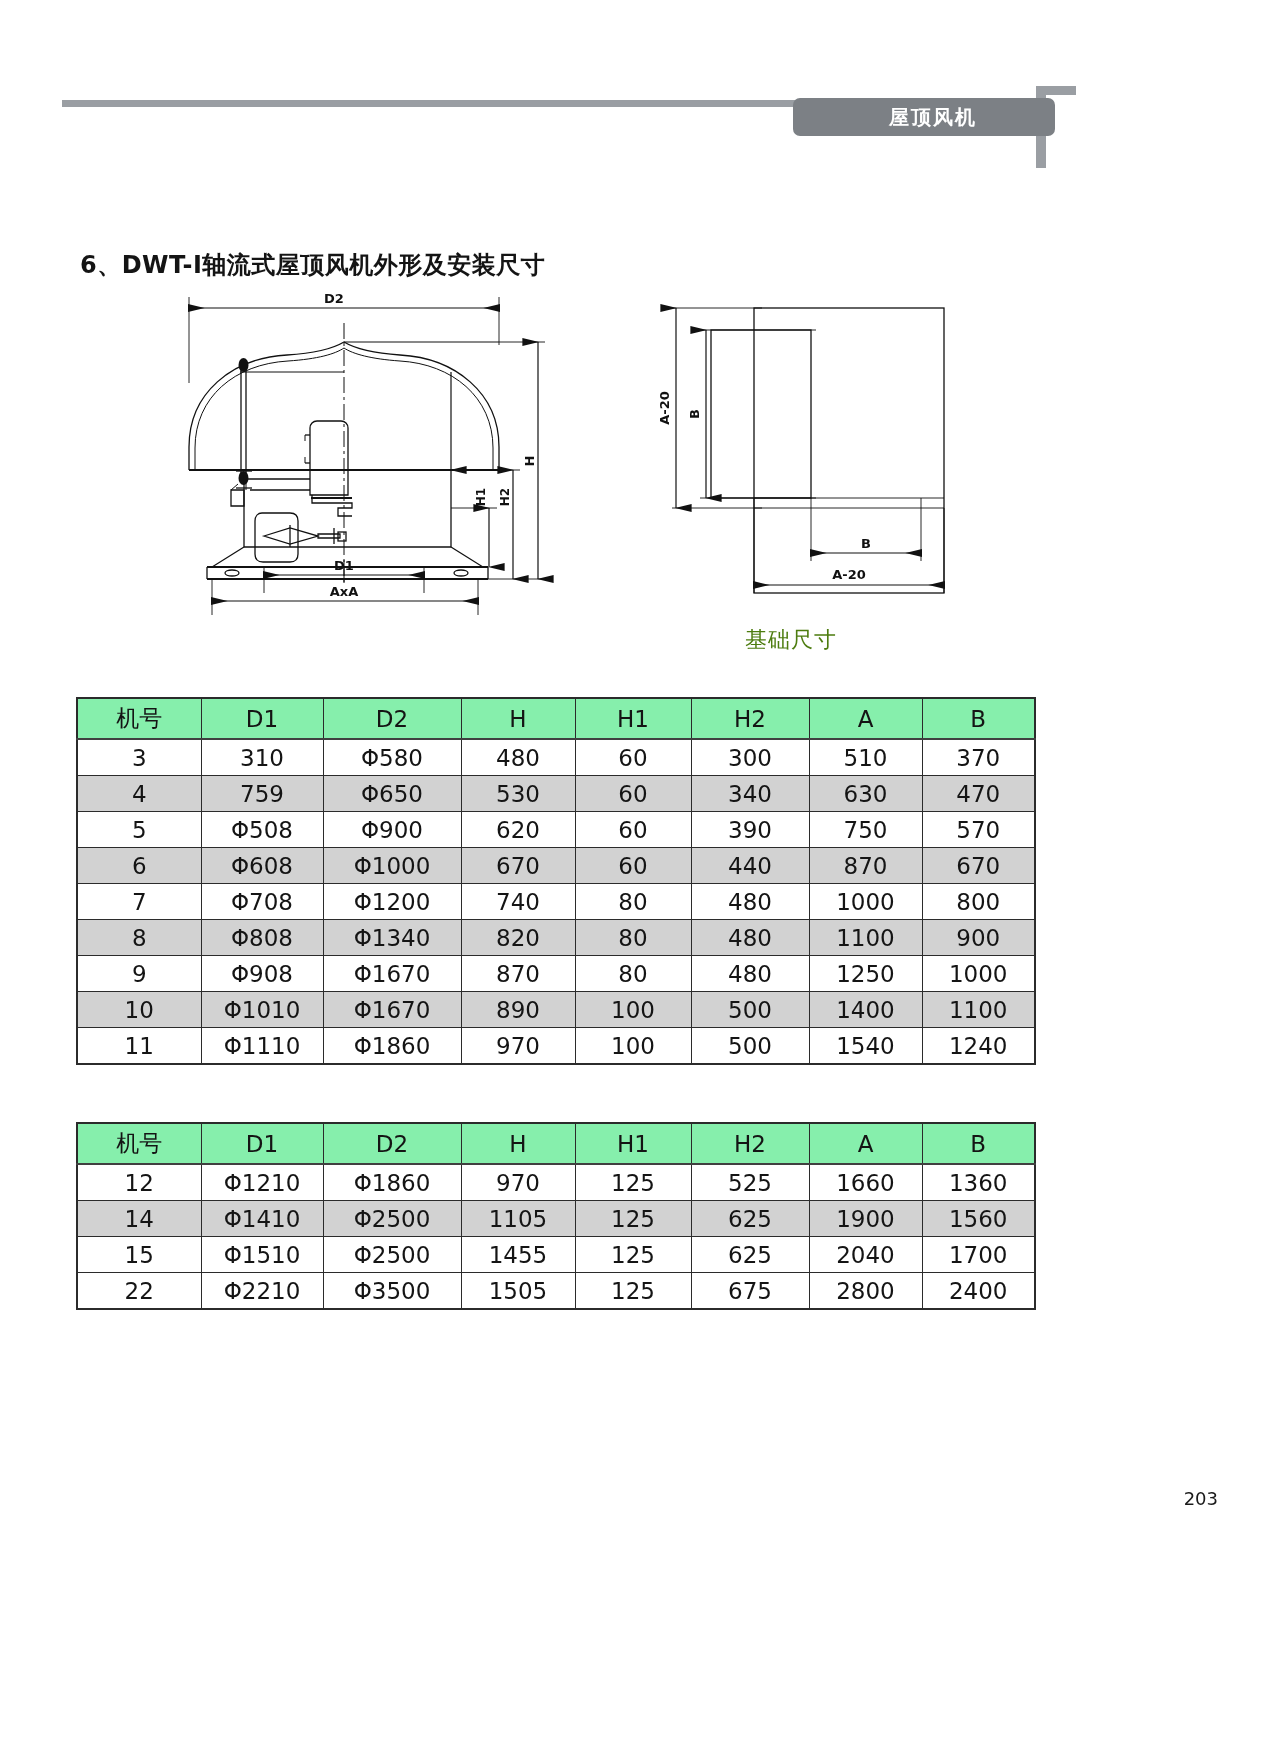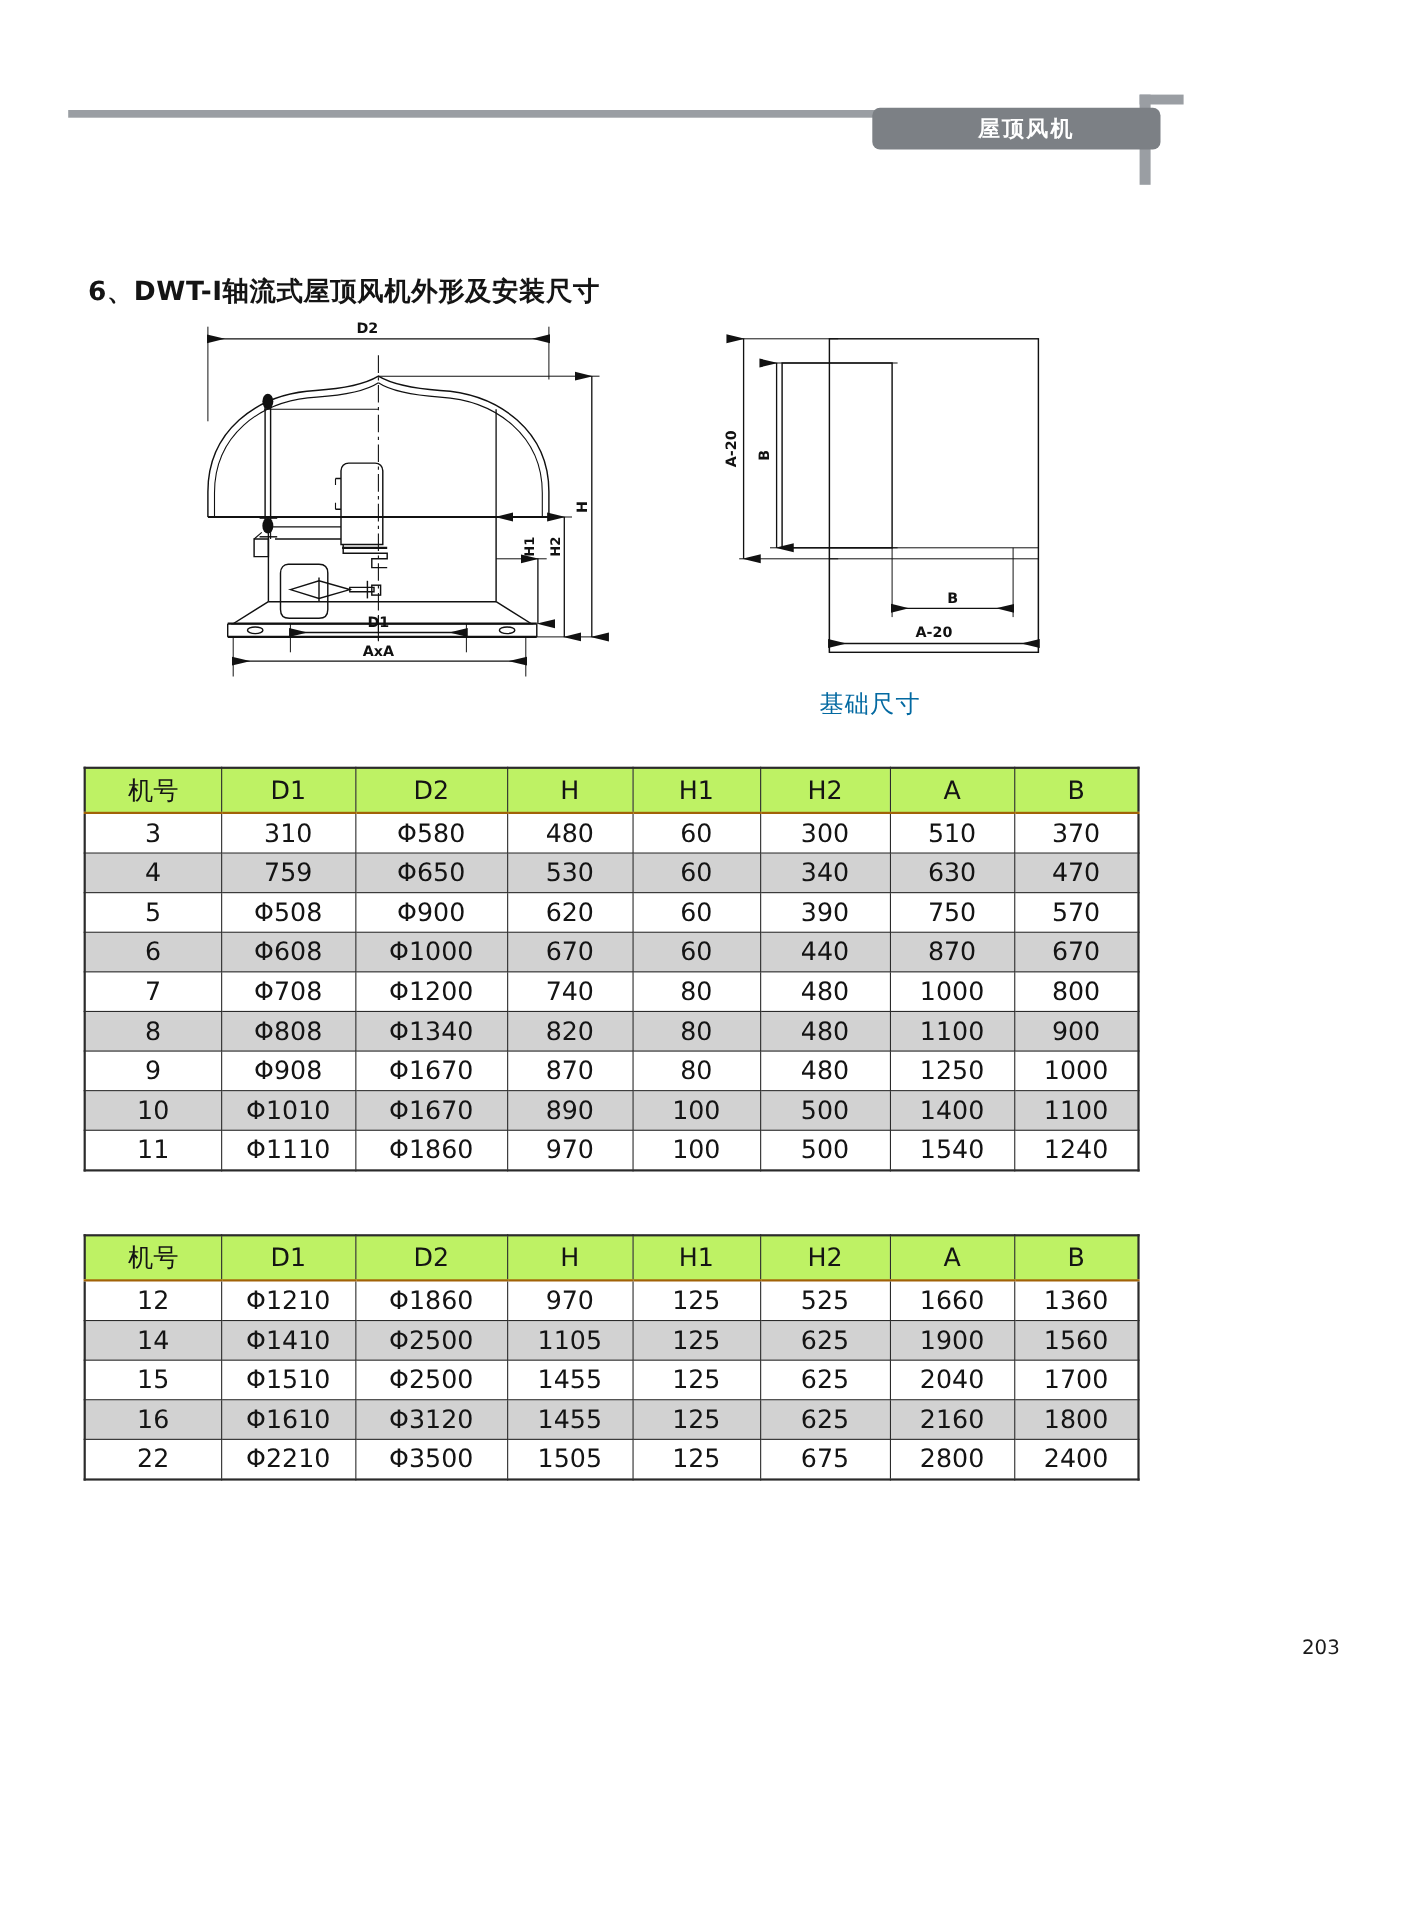--- a/index.html
+++ b/index.html
@@ -89,21 +89,21 @@
     left: 0;
     top: 275px;
     width: 1276px;
     height: 420px;
   }
   .drawing-caption {
     position: absolute;
     left: 745px;
     top: 625px;
     font-size: 22px;
-    color: #0369a1;
+    color: #4d7c0f;
     font-family: "DejaVu Sans", "Liberation Sans", sans-serif;
     letter-spacing: 1px;
   }
 
   
   .spec-table {
     position: absolute;
     border-collapse: collapse;
     table-layout: fixed;
     border: 2px solid #2b2b2b;
@@ -126,23 +126,23 @@
     border: 1px solid #2b2b2b;
     text-align: center;
     font-size: 23px;
     height: 35px;
     padding: 0;
     font-weight: normal;
     font-family: "DejaVu Sans", "Liberation Sans", sans-serif;
     color: #141414;
   }
   .spec-table thead th {
-    background: #bef264;
+    background: #86efac;
     height: 39px;
-    border-bottom: 2px solid #a16207;
+    border-bottom: 2px solid #404040;
   }
   .spec-table tbody tr.odd td { background: #ffffff; }
   .spec-table tbody tr.even td { background: #d2d2d2; }
 
   
   .page-number {
     position: absolute;
     right: 58px;
     top: 1488px;
     font-size: 18px;
@@ -492,30 +492,20 @@
       <tr class="odd">
         <td>15</td>
         <td>Φ1510</td>
         <td>Φ2500</td>
         <td>1455</td>
         <td>125</td>
         <td>625</td>
         <td>2040</td>
         <td>1700</td>
       </tr>
-      <tr class="even">
-        <td>16</td>
-        <td>Φ1610</td>
-        <td>Φ3120</td>
-        <td>1455</td>
-        <td>125</td>
-        <td>625</td>
-        <td>2160</td>
-        <td>1800</td>
-      </tr>
       <tr class="odd">
         <td>22</td>
         <td>Φ2210</td>
         <td>Φ3500</td>
         <td>1505</td>
         <td>125</td>
         <td>675</td>
         <td>2800</td>
         <td>2400</td>
       </tr>

